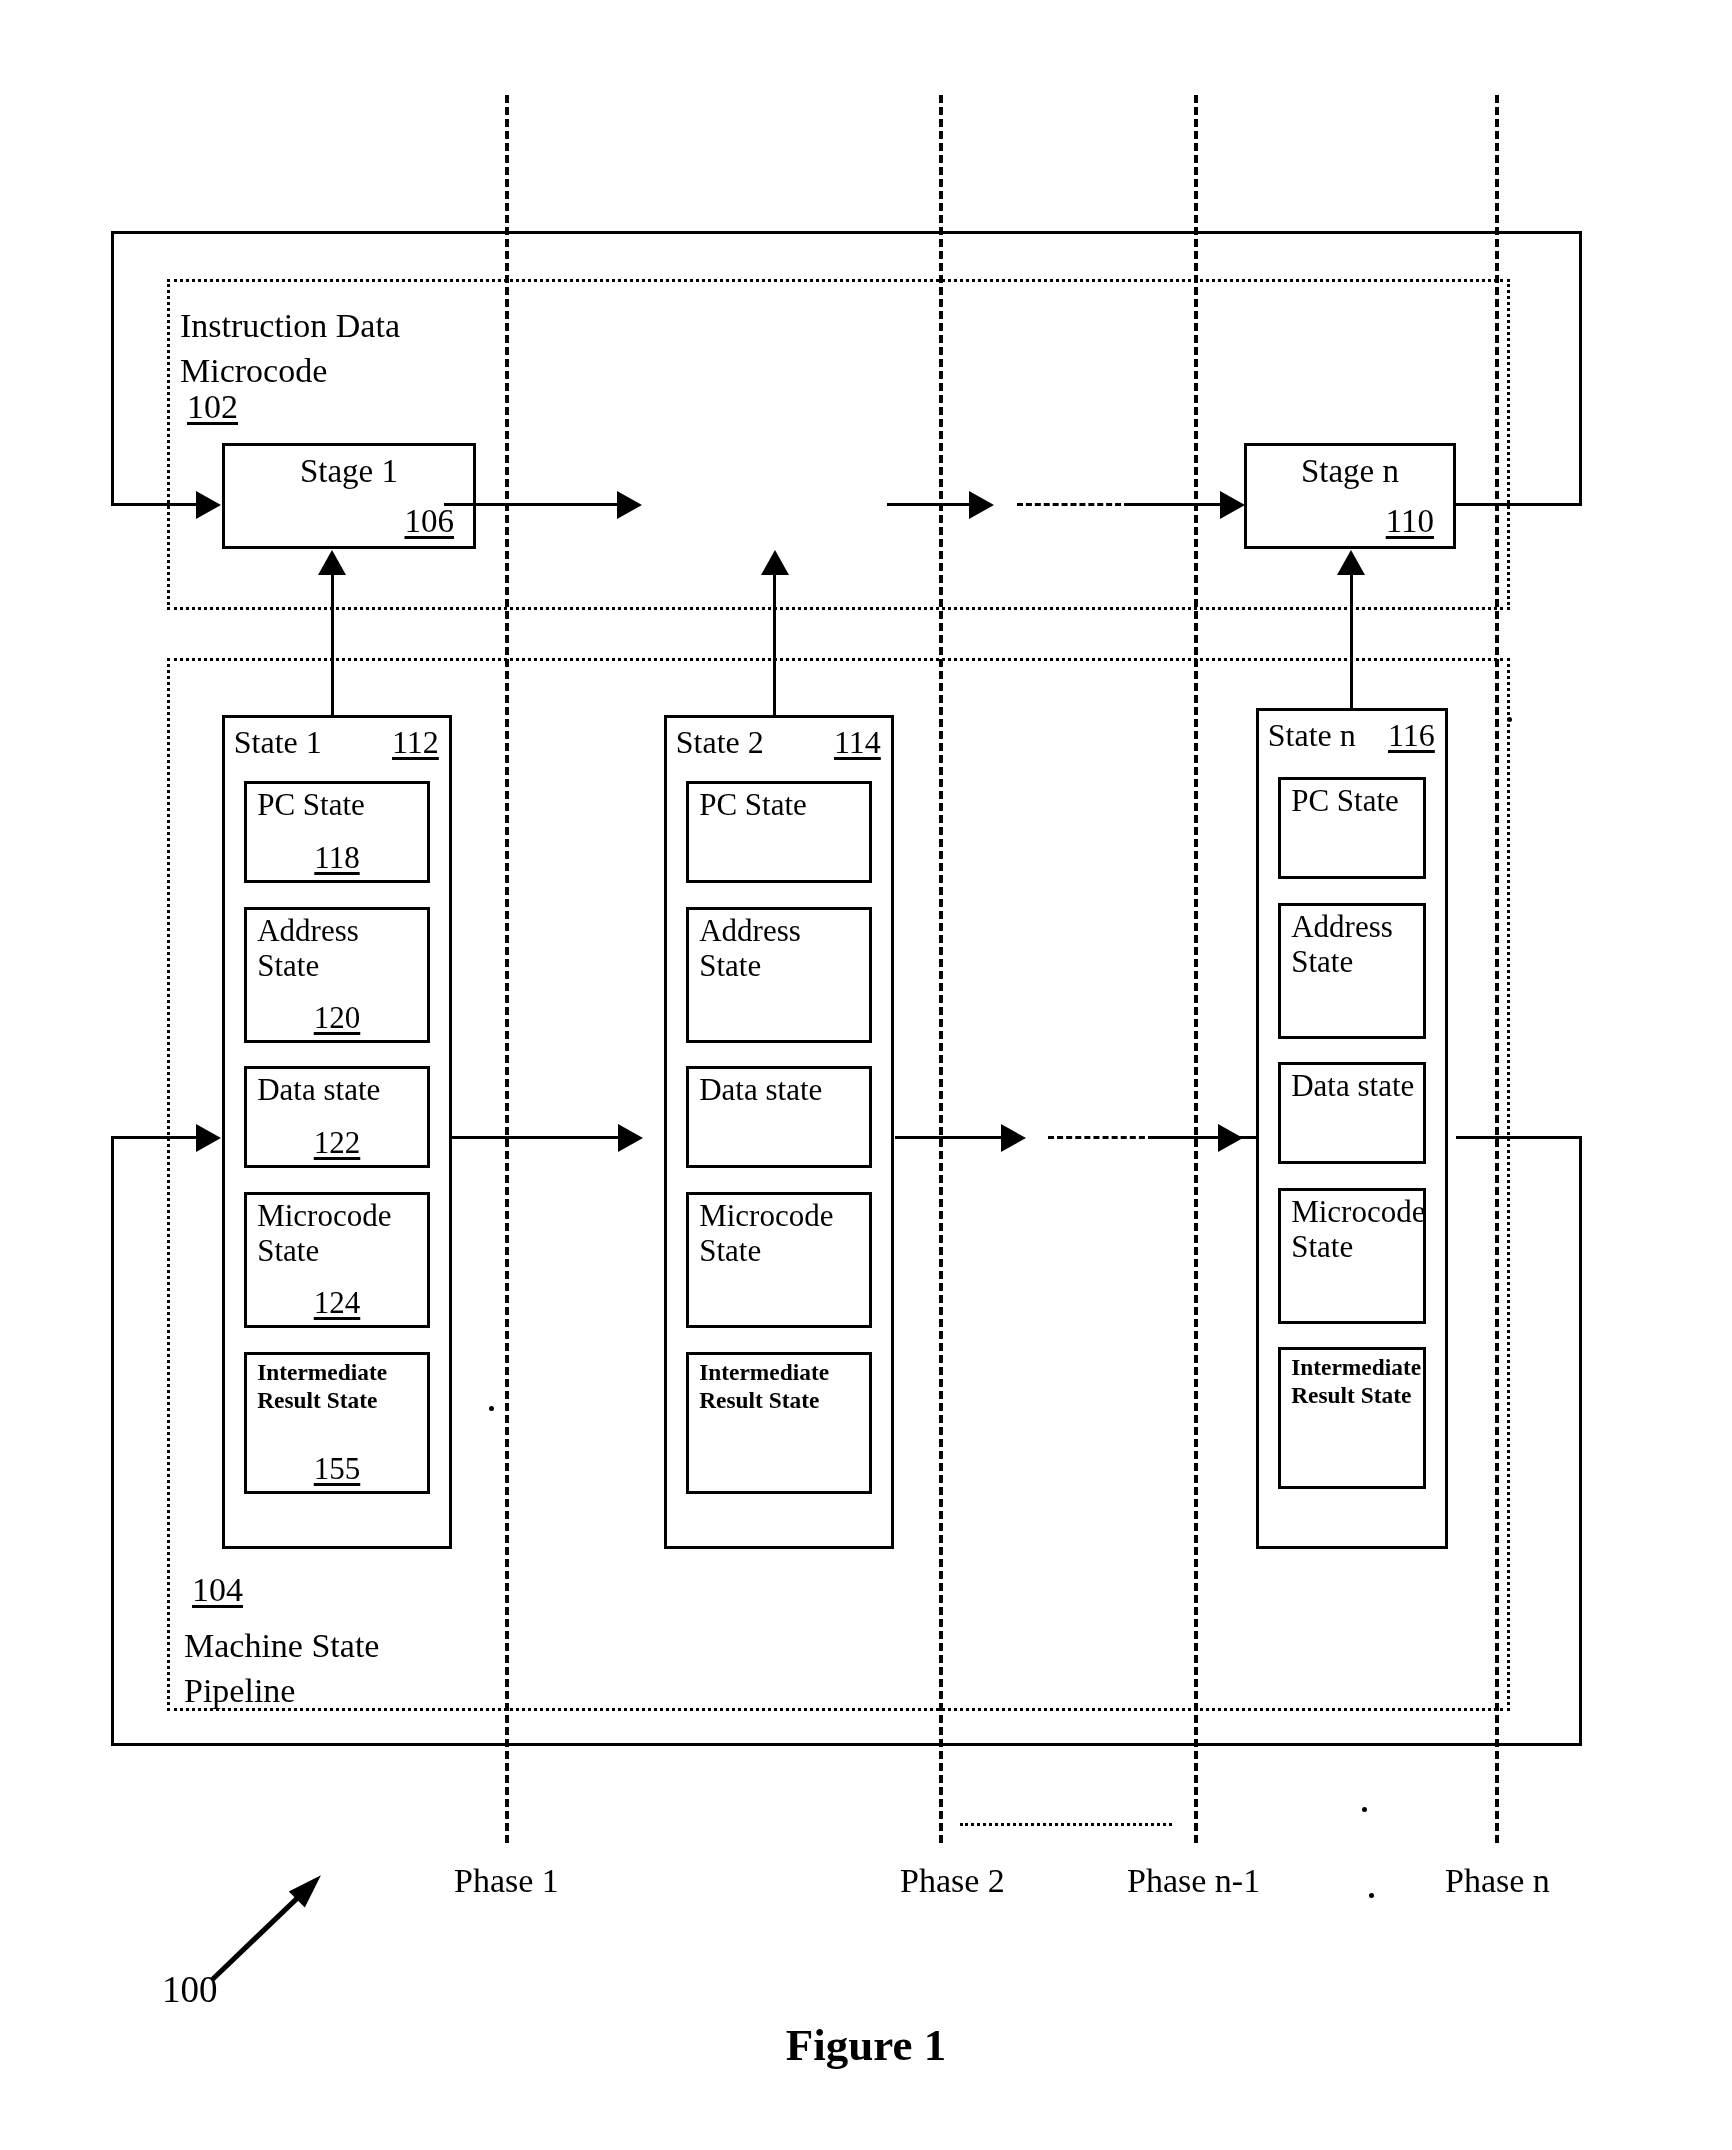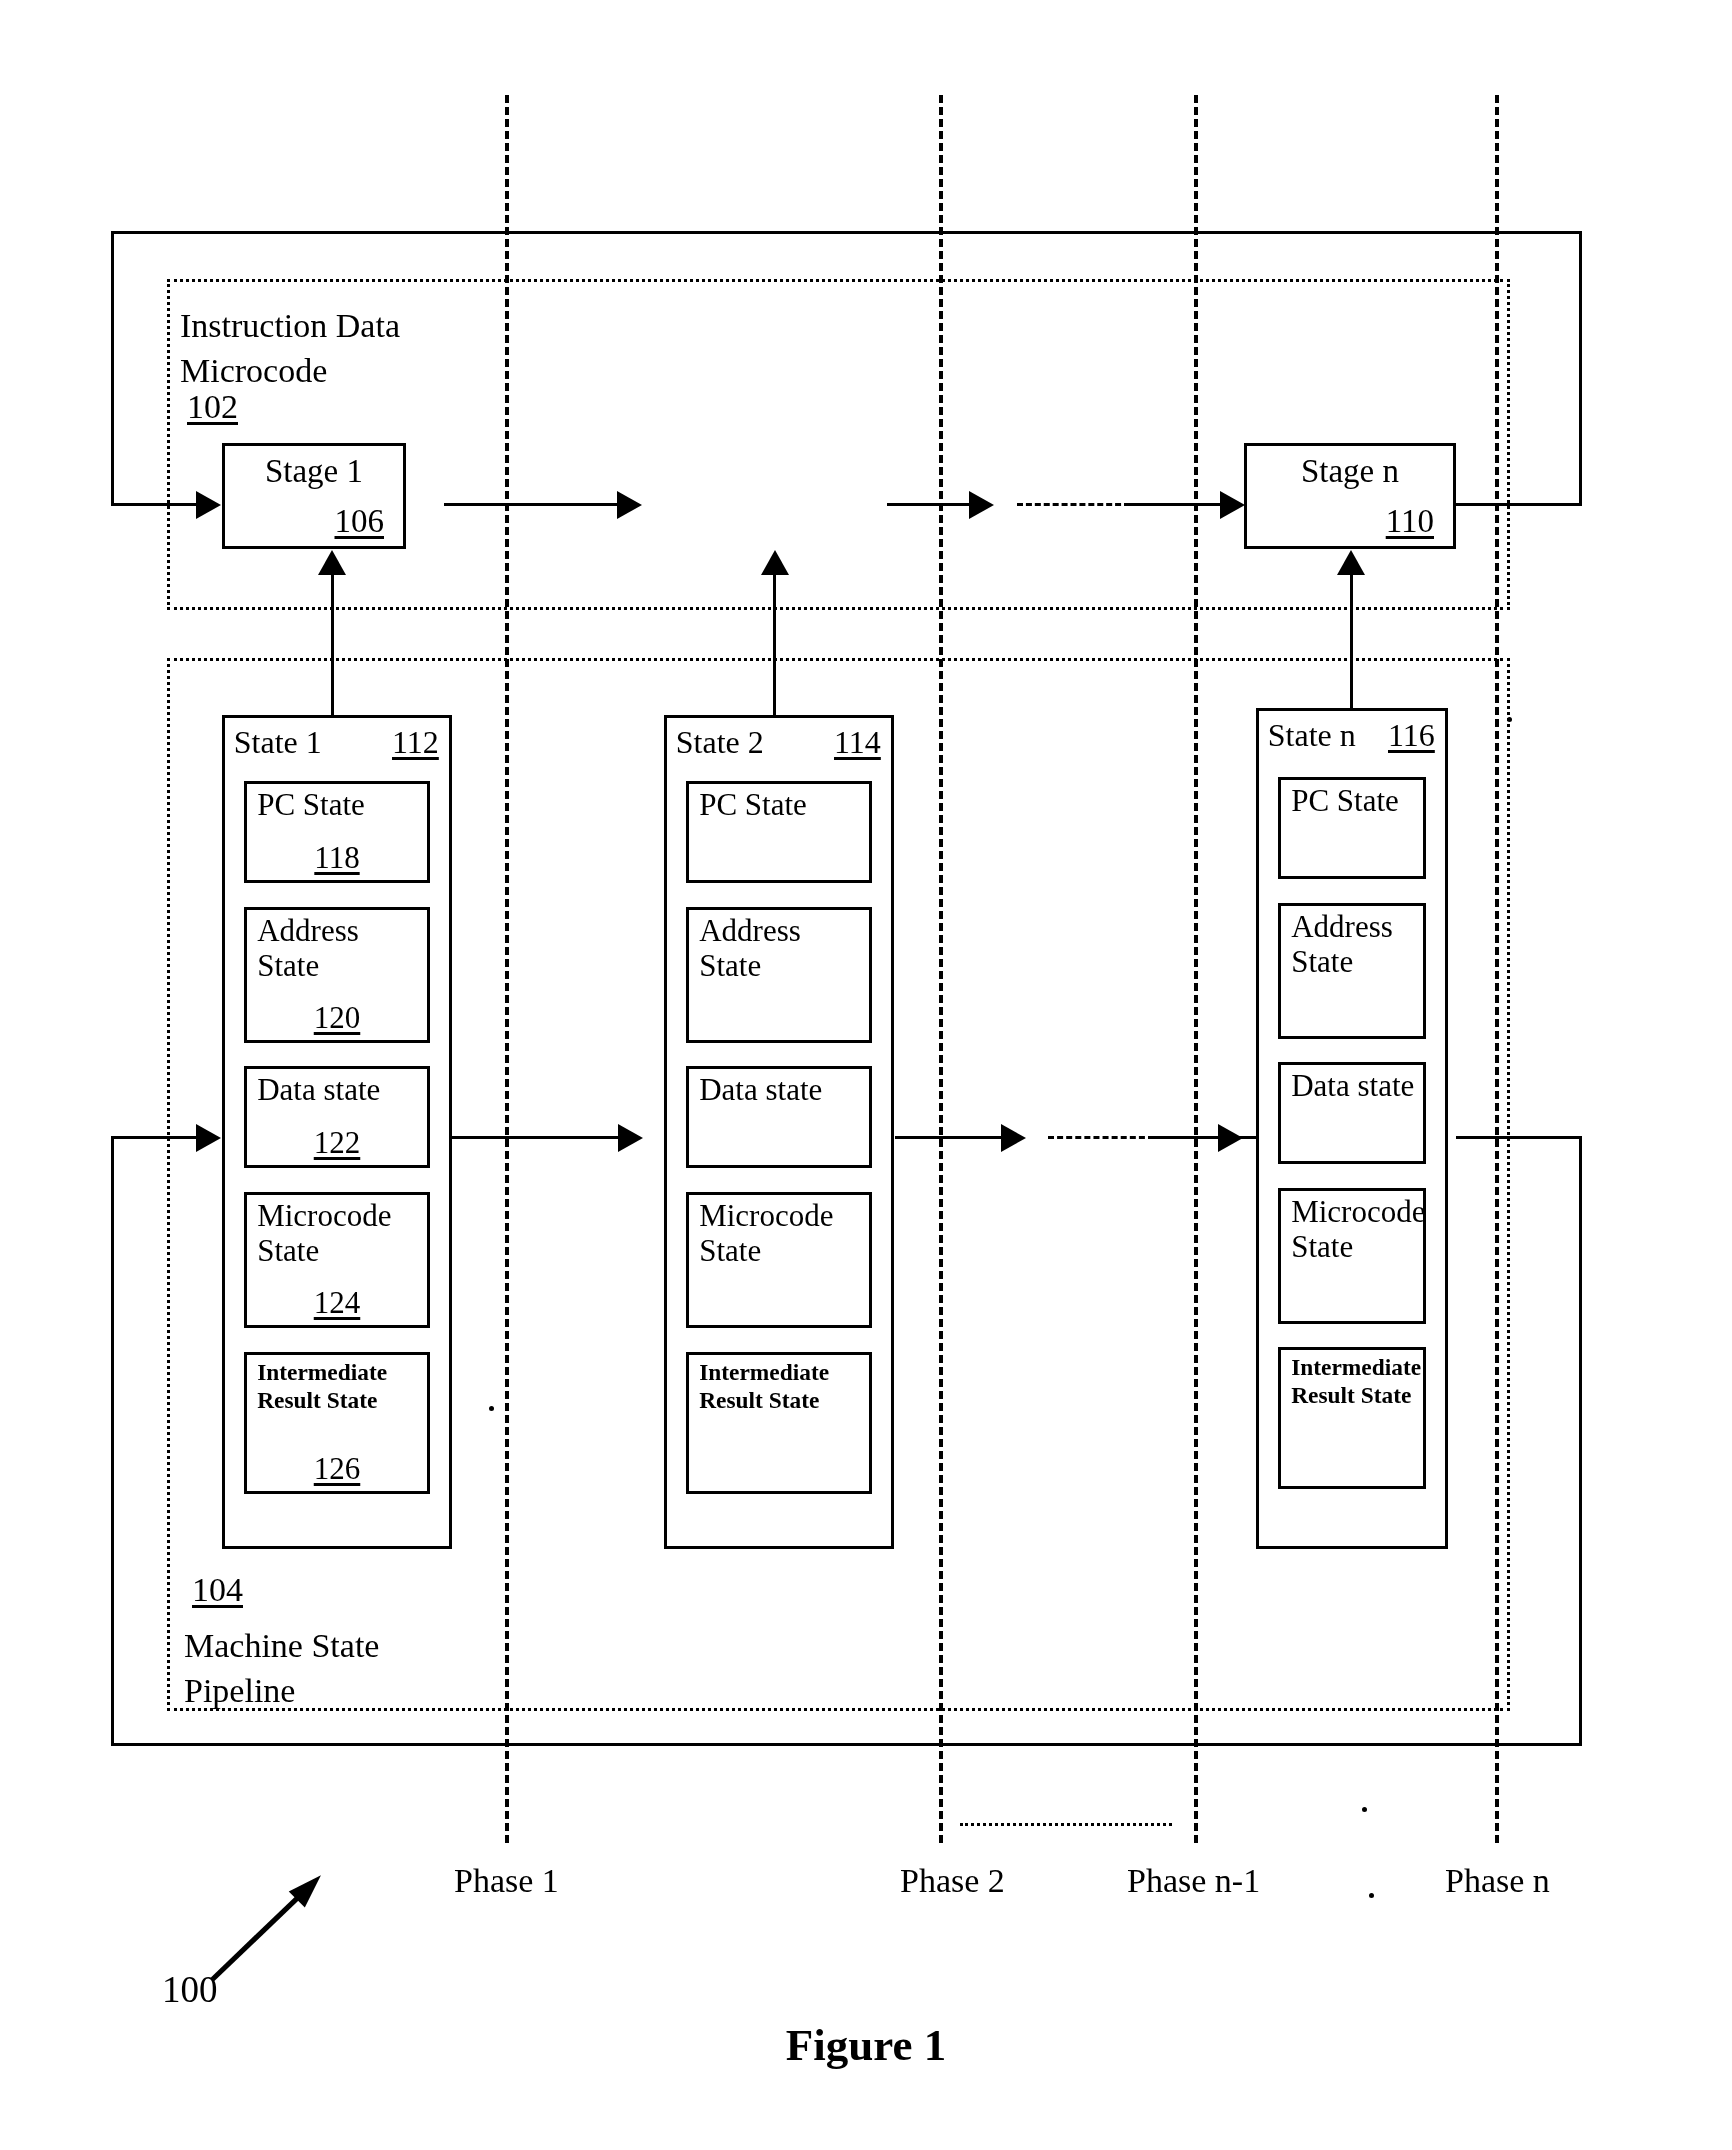--- a/index.html
+++ b/index.html
@@ -216,21 +216,21 @@
 
   <div class="wire-h" style="left:111px; top:503px; width:97px;"></div>
   <div class="arrow-right" style="left:196px; top:491px;"></div>
 
   <div class="pipeline-box" style="left:167px; top:279px; width:1343px; height:331px;"></div>
 
   <div class="pipe-label" style="left:180px; top:304px;">Instruction Data
 Microcode</div>
   <div class="pipe-ref" style="left:187px; top:388px;">102</div>
 
-  <div class="stage-box" style="left:222px; top:443px; width:184px; height:106px;">
+  <div class="stage-box" style="left:222px; top:443px; width:254px; height:106px;">
     <div class="stage-title">Stage 1</div>
     <div class="stage-ref">106</div>
   </div>
 
   <div class="wire-h" style="left:444px; top:503px; width:183px;"></div>
   <div class="arrow-right" style="left:617px; top:491px;"></div>
 
 
   <div class="wire-h" style="left:887px; top:503px; width:90px;"></div>
   <div class="arrow-right" style="left:969px; top:491px;"></div>
@@ -282,21 +282,21 @@
 
     <div class="sub-box" style="top:474px; height:136px;">
       <div class="sub-label">Microcode
 State</div>
       <div class="sub-ref">124</div>
     </div>
 
     <div class="sub-box" style="top:634px; height:142px;">
       <div class="sub-label small">Intermediate
 Result State</div>
-      <div class="sub-ref">126</div>
+      <div class="sub-ref">155</div>
     </div>
   </div>
 
   <div class="state-box" style="left:664px; top:715px; width:230px; height:834px;">
     <div class="state-head">
       <span>State 2</span>
       <span class="ref">114</span>
     </div>
 
     <div class="sub-box" style="top:63px; height:102px;">

